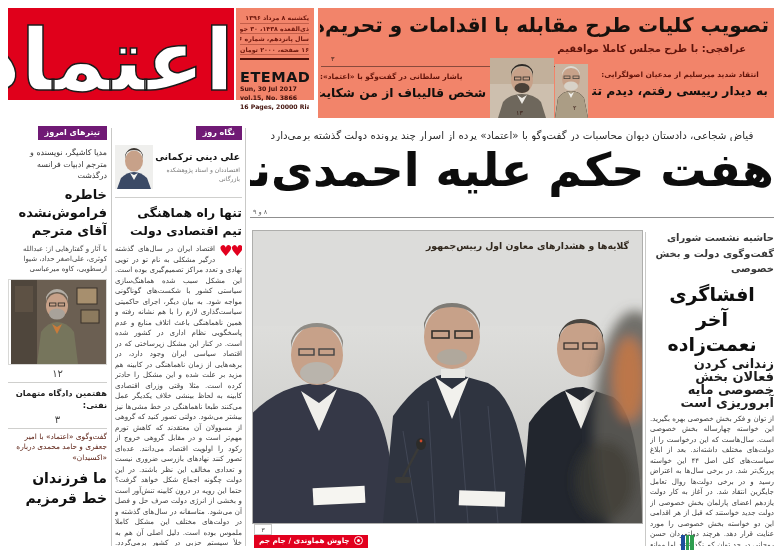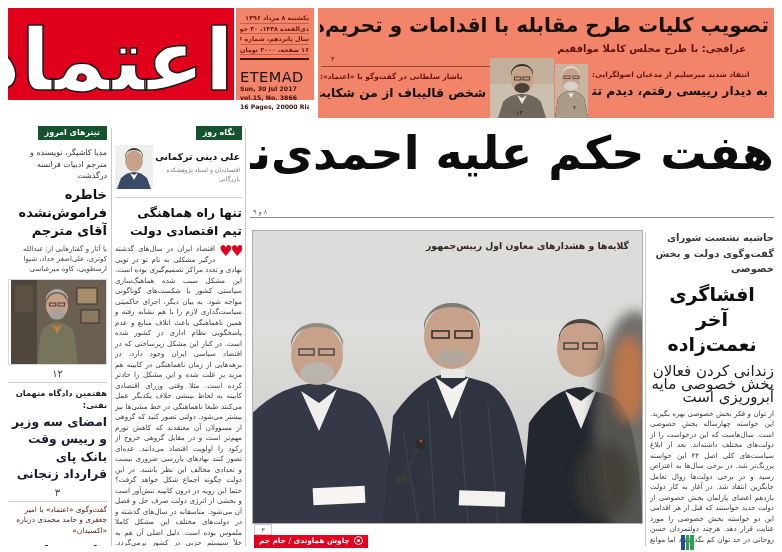--- a/index.html
+++ b/index.html
@@ -9,31 +9,31 @@
 
   
   .logo{left:8px;top:8px;width:226px;height:92px;background:#e0001b;overflow:hidden;}
   .logo span{display:block;color:#fff;font-weight:bold;font-size:86px;line-height:104px;
              text-align:center;letter-spacing:-6px;-webkit-text-stroke:1.5px #1a1a1a;}
   .dateblock{left:236px;top:8px;width:78px;height:92px;background:#f2846a;box-sizing:border-box;
              padding:5px 5px 0 4px;}
   .dateblock .fa{font-size:6.3px;line-height:9.6px;color:#6d170c;font-weight:bold;text-align:right;
                  border-bottom:1px solid rgba(109,23,12,.35);white-space:nowrap;overflow:hidden;}
   .dateblock .sep{margin-top:3px;border-top:2px solid #4f1109;}
-  .dateblock .latin{direction:ltr;text-align:left;font-size:14.5px;font-weight:normal;color:#141414;
+  .dateblock .latin{direction:ltr;text-align:left;font-size:14.5px;font-weight:bold;color:#141414;
                     margin-top:9px;letter-spacing:.5px;}
   .dateblock .en{direction:ltr;text-align:left;font-size:6.2px;line-height:8.8px;font-weight:bold;
                  color:#40100a;white-space:nowrap;overflow:hidden;}
   .banner{left:318px;top:8px;width:456px;height:110px;background:#f2846a;overflow:hidden;}
   .banner-headline{position:absolute;top:5px;right:5px;left:2px;font-size:20px;font-weight:bold;
                    color:#17110d;white-space:nowrap;overflow:hidden;text-align:right;}
   .banner-sub{position:absolute;top:35px;right:28px;font-size:10px;font-weight:bold;color:#5e130a;}
   .banner-line{position:absolute;top:58px;left:3px;width:244px;border-top:1px solid #8a4a3c;}
   .banner-p3{position:absolute;top:47px;left:13px;font-size:7px;color:#3f241c;}
-  .story-mirsalim{position:absolute;top:62px;right:6px;width:176px;text-align:left;}
+  .story-mirsalim{position:absolute;top:62px;right:6px;width:176px;text-align:center;}
   .story-soltani{position:absolute;top:64px;left:2px;width:166px;text-align:left;}
   .b-kicker{font-size:7.4px;font-weight:bold;color:#641409;margin-bottom:5px;white-space:nowrap;overflow:hidden;}
   .b-headline{font-size:12.3px;font-weight:bold;color:#120f0c;white-space:nowrap;overflow:hidden;}
   .photo-soltani{left:172px;top:50px;width:64px;height:60px;}
   .photo-mirsalim{left:237px;top:56px;width:33px;height:54px;}
   .tiny-num{font-size:6.5px;color:#3c2019;}
 
   
   .lead{left:250px;top:124px;width:524px;height:93px;border-bottom:1px solid #8f8f8f;text-align:center;}
   .lead-kicker{margin-top:5px;font-size:10.3px;color:#2c2c2c;white-space:nowrap;overflow:hidden;}
@@ -41,21 +41,21 @@
                  letter-spacing:-1px;white-space:nowrap;overflow:hidden;}
   .lead-pageref{position:absolute;left:3px;bottom:1px;font-size:6.5px;color:#666;}
 
   
   .vline{width:1px;background:#c9c9c7;}
 
   
   .col-today{left:8px;top:126px;width:99px;height:420px;overflow:hidden;text-align:right;}
   .col-negah{left:115px;top:126px;width:127px;height:420px;overflow:hidden;text-align:right;}
   .label-row{display:flex;}
-  .red-label{background:#14532d;color:#fff;font-size:8px;font-weight:bold;padding:2px 7px 3px;}
+  .red-label{background:#701a75;color:#fff;font-size:8px;font-weight:bold;padding:2px 7px 3px;}
   .t-kicker{font-size:7.9px;color:#333;line-height:11.5px;margin-top:7px;}
   .t-headline{font-size:13px;font-weight:bold;color:#111;line-height:18px;margin-top:4px;}
   .t-note{font-size:7px;color:#444;line-height:10px;margin-top:4px;}
   .t-photo{margin-top:5px;border:1px solid #d8d8d6;font-size:0;}
   .t-page{font-size:10px;color:#444;text-align:center;margin:3px 0 2px;}
   .t-div{border-top:1px solid #cfcfcd;margin:3px 0 2px;}
   .t-kicker2{font-size:8.3px;font-weight:bold;color:#222;line-height:12px;margin-top:4px;}
   .t-headline2{font-size:12.3px;font-weight:bold;color:#1c1c34;line-height:17.5px;margin-top:3px;}
   .t-kicker3{font-size:7.4px;color:#5f2418;line-height:10.5px;margin-top:3px;}
   .t-headline3{font-size:14px;font-weight:bold;color:#101010;line-height:20px;margin-top:5px;}
@@ -81,21 +81,21 @@
   .credit-bar{left:254px;top:535px;height:11px;background:#e2001e;color:#fff;font-size:7.3px;
               font-weight:bold;padding:1px 5px;display:flex;align-items:flex-start;gap:4px;}
   .cam{display:inline-block;width:7px;height:7px;border:1px solid #fff;border-radius:50%;
        position:relative;}
   .cam::after{content:"";position:absolute;left:2px;top:2px;width:3px;height:3px;background:#fff;border-radius:50%;}
 
   
   .col-right{left:650px;top:230px;width:124px;height:316px;overflow:hidden;text-align:right;}
   .r-kicker{font-size:10px;font-weight:bold;color:#3a3a3a;line-height:15.5px;text-align:right;}
   .r-headline{font-size:19px;font-weight:bold;color:#0f0f0f;line-height:25px;margin-top:5px;text-align:center;}
-  .r-subhead{font-size:15px;font-weight:normal;color:#1e1e1e;line-height:13px;margin-top:8px;}
+  .r-subhead{font-size:13px;font-weight:bold;color:#1e1e1e;line-height:13px;}
   .barcode{left:681px;top:535px;height:15px;display:flex;gap:1px;}
   .barcode i{display:block;height:15px;}
 </style>
 </head>
 <body>
 
 <div id="page">
 
   <div class="abs logo">
     <span>اعتماد</span>
@@ -153,20 +153,21 @@
     </div>
     <div class="abs tiny-num" style="left:198px;top:101px;">۱۳</div>
 
     <div class="story-soltani">
       <div class="b-kicker">یاشار سلطانی در گفت‌وگو با «اعتماد»:</div>
       <div class="b-headline">شخص قالیباف از من شکایت کرده است</div>
     </div>
   </div>
 
   <div class="abs lead">
+    <div class="lead-kicker">فیاض شجاعی، دادستان دیوان محاسبات در گفت‌وگو با «اعتماد» پرده از اسرار چند پرونده دولت گذشته برمی‌دارد</div>
     <div class="lead-headline">هفت حکم علیه احمدی‌نژاد</div>
     <div class="lead-pageref">۸ و ۹</div>
   </div>
 
   <div class="abs vline" style="left:111px;top:128px;height:418px;"></div>
   <div class="abs vline" style="left:245px;top:128px;height:418px;"></div>
   <div class="abs vline" style="left:645px;top:232px;height:314px;"></div>
 
   <div class="abs col-today">
     <div class="label-row">
@@ -189,21 +190,20 @@
         <rect x="38.5" y="23" width="6.4" height="3" fill="none" stroke="#3a342e" stroke-width="0.9"></rect>
         <rect x="47.2" y="23" width="6.4" height="3" fill="none" stroke="#3a342e" stroke-width="0.9"></rect>
         <path d="M26,84 L30,52 Q37,42 46,42 Q56,42 63,52 L67,84 Z" fill="#76755c"></path>
         <polygon points="41,44 46,54 51,44 46,47" fill="#c97b3a"></polygon>
       </svg>
     </div>
     <div class="t-page">۱۲</div>
     <div class="t-div"></div>
 
     <div class="t-kicker2">هفتمین دادگاه متهمان نفتی:</div>
-    <div class="t-headline2">امضای سه وزیر و رییس وقت بانک پای قرارداد زنجانی</div>
     <div class="t-page">۳</div>
     <div class="t-div"></div>
 
     <div class="t-kicker3">گفت‌وگوی «اعتماد» با امیر جعفری و حامد محمدی درباره «اکسیدان»</div>
     <div class="t-headline3">ما فرزندان خط قرمزیم</div>
 
   </div>
 
   <div class="abs col-negah">
     <div class="label-row">

